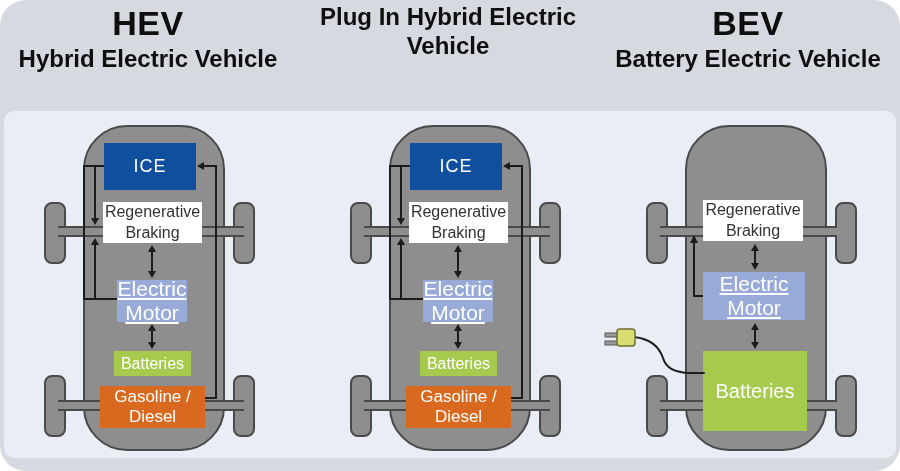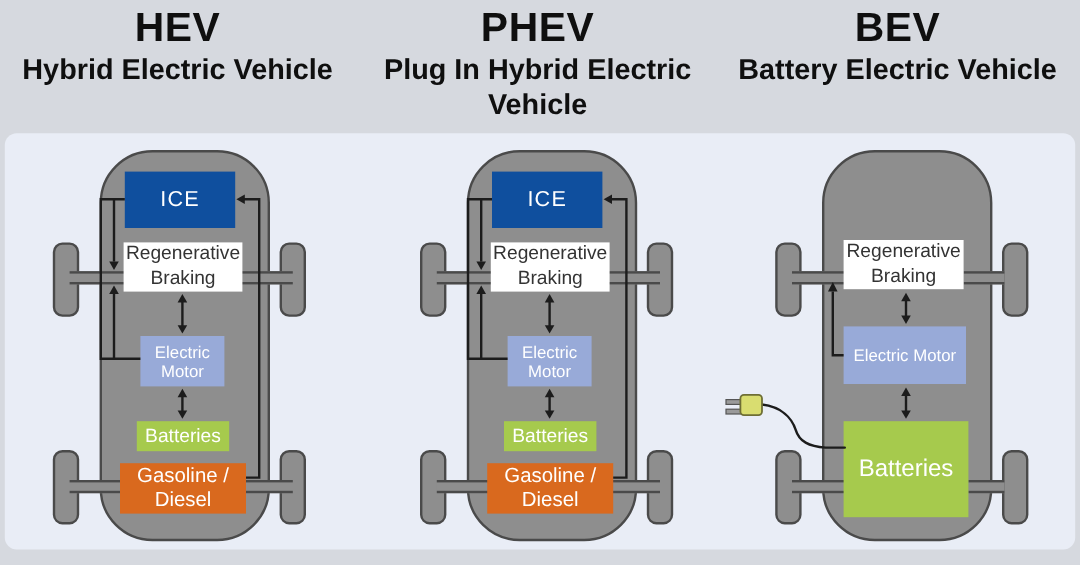--- a/index.html
+++ b/index.html
@@ -1,57 +1,57 @@
 <!DOCTYPE html>
 <html style="--pageBg: #d6d9df; --panelBg: #e9edf6; --carBody: #8e8e8e; --carOutline: #4a4a4a; --iceBlue: #0f4f9e; --motorBlue: #98aad8; --batteryGreen: #a6ca4d; --fuelOrange: #d9691e; --regenWhite: #ffffff; --regenText: #333333; --lineDark: #1c1c1c; --plugYellow: #d9dd70; --titleText: #0f0f0f;"><head>
 <meta charset="utf-8">
 <style>
   html,body{margin:0;padding:0;}
   .canvas{
     position:relative;width:900px;height:471px;overflow:hidden;
     background:var(--pageBg,#d6d9df);
     font-family:"Liberation Sans",sans-serif;
+    border-radius:26px;
   }
   .panel{
     position:absolute;left:4px;top:111px;width:892px;height:347px;
     background:var(--panelBg,#e9edf6);border-radius:10px;
   }
   .title-col{position:absolute;top:2px;width:340px;text-align:center;color:var(--titleText,#0f0f0f);}
   .title-abbr{font-size:34px;font-weight:700;line-height:42px;letter-spacing:.5px;}
   .title-name{font-size:24px;font-weight:700;line-height:29px;}
   .car{position:absolute;top:0;width:300px;height:471px;}
   .part{position:absolute;box-sizing:border-box;}
   .bodyshell{background:var(--carBody,#8e8e8e);border:2px solid var(--carOutline,#4a4a4a);border-radius:44px;}
   .wheel{width:22px;height:62px;background:var(--carBody,#8e8e8e);border:2px solid var(--carOutline,#4a4a4a);border-radius:8px;}
   .axle{height:11px;background:var(--carBody,#8e8e8e);border-top:2px solid var(--carOutline,#4a4a4a);border-bottom:2px solid var(--carOutline,#4a4a4a);}
   .cbox{display:flex;align-items:center;justify-content:center;text-align:center;color:#ffffff;}
   .ice{background:var(--iceBlue,#0f4f9e);font-size:18px;letter-spacing:1px;}
   .regen{background:var(--regenWhite,#ffffff);color:var(--regenText,#333333);font-size:16px;line-height:1.3;}
-  .motor{background:var(--motorBlue,#98aad8);font-size:14px;line-height:1.15;}
+  .motor{background:var(--motorBlue,#98aad8);font-size:21px;line-height:1.15;text-decoration:underline;}
   .bat{background:var(--batteryGreen,#a6ca4d);font-size:16px;}
   .bat-big{background:var(--batteryGreen,#a6ca4d);font-size:20px;}
   .fuel{background:var(--fuelOrange,#d9691e);font-size:17px;line-height:1.2;}
   .wires{position:absolute;left:0;top:0;overflow:visible;}
   .wires line,.wires path{stroke:var(--lineDark,#1c1c1c);stroke-width:2;fill:none;}
   .wires polygon{fill:var(--lineDark,#1c1c1c);stroke:none;}
   .cable{stroke:#101010;stroke-width:5;fill:none;stroke-linecap:round;}
   .prong{fill:#9a9a9a;stroke:#555555;stroke-width:1;}
   .plugbody{fill:var(--plugYellow,#d9dd70);stroke:#6e6e35;stroke-width:1.5;}
 </style>
 </head>
 <body>
 
 <div class="canvas">
 
   <div class="title-col" style="left:-22px;">
     <div class="title-abbr">HEV</div>
     <div class="title-name">Hybrid Electric Vehicle</div>
   </div>
   <div class="title-col" style="left:278px;">
-    <div class="title-abbr">PHEV</div>
     <div class="title-name">Plug In Hybrid Electric Vehicle</div>
   </div>
   <div class="title-col" style="left:578px;">
     <div class="title-abbr">BEV</div>
     <div class="title-name">Battery Electric Vehicle</div>
   </div>
 
   <div class="panel"></div>
 
   <div class="car" style="left:40px;">

